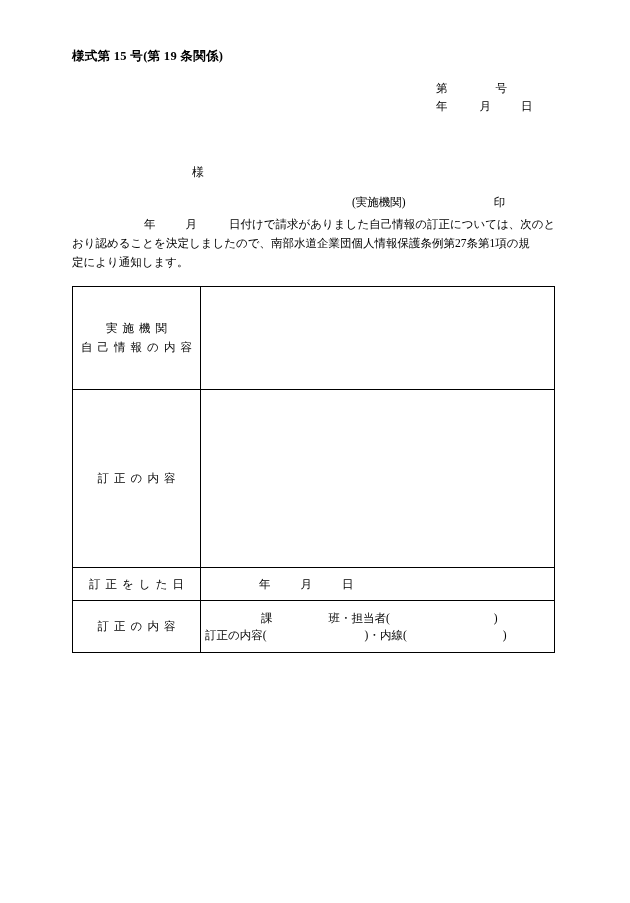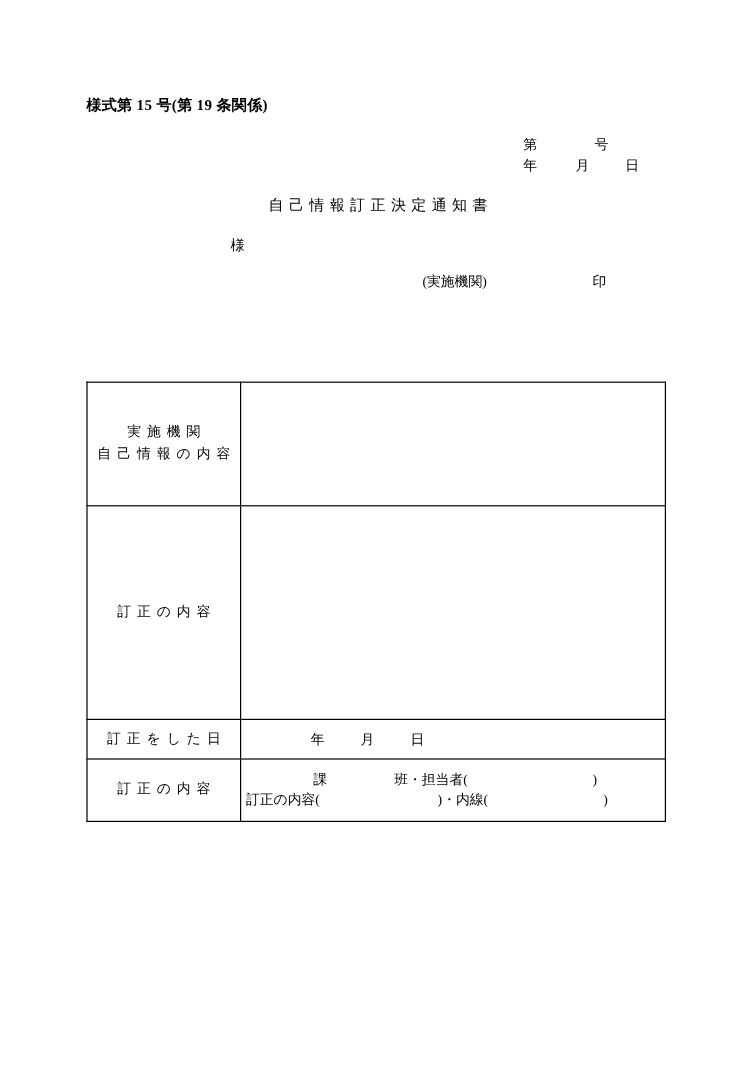--- a/index.html
+++ b/index.html
@@ -14,21 +14,20 @@
     font-family: "Liberation Serif", "DejaVu Serif", serif;
     color: #000000;
     font-size: 11px;
   }
   .page {
     position: absolute;
     left: 0; top: 0;
     width: 630px;
     height: 779px;
     overflow: hidden;
-    margin-top: 32px;
   }
   .form-no {
     position: absolute;
     left: 72px;
     top: 48px;
     font-size: 12.5px;
     font-weight: bold;
     letter-spacing: 0.3px;
     white-space: nowrap;
   }
@@ -154,28 +153,32 @@
   <div class="form-no">様式第 15 号(第 19 条関係)</div>
 
   <div class="doc-number">
     <span>第</span><span class="sp"></span><span>号</span>
   </div>
 
   <div class="doc-date">
     <span>年</span><span class="sp1"></span><span>月</span><span class="sp2"></span><span>日</span>
   </div>
 
-  <div class="title">自己情報訂正決定通知書</div>
 
   <div class="addressee">様</div>
 
   <div class="issuer">
     <span>(実施機関)</span><span class="gap"></span><span>印</span>
   </div>
 
+  <div class="body-text">
+    <span class="indent"></span><span>年</span><span class="g1"></span><span>月</span><span class="g2"></span><span>日付けで請求がありました自己情報の訂正については、次のと</span><br>
+    <span>おり認めることを決定しましたので、南部水道企業団個人情報保護条例第27条第1項の規</span><br>
+    <span>定により通知します。</span>
+  </div>
 
   <table class="tbl">
     <tbody>
         <tr class="row1">
       <td class="lbl">
         <span class="l">実施機関</span>
         <span class="l">自己情報の内容</span>
       </td>
       <td class="cell-pad"></td>
     </tr>

